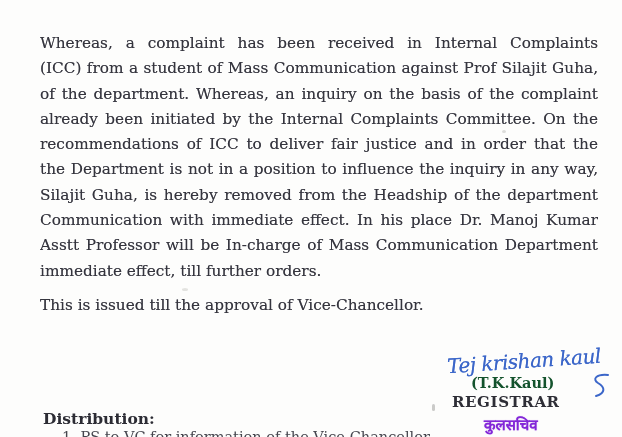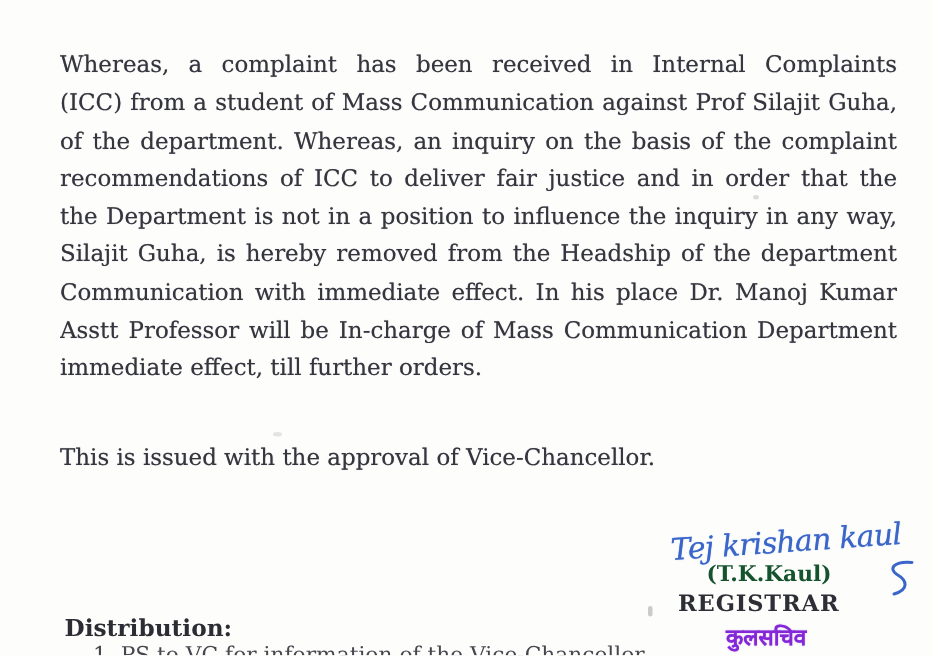--- a/index.html
+++ b/index.html
@@ -121,29 +121,30 @@
 </style>
 </head>
 <body>
 
 <div class="page">
 
   <div class="body-text">
     <div class="jline">Whereas, a complaint has been received in Internal Complaints Committee</div>
     <div class="jline">(ICC) from a student of Mass Communication against Prof Silajit Guha, Head</div>
     <div class="jline">of the department. Whereas, an inquiry on the basis of the complaint has</div>
+    <div class="jline">already been initiated by the Internal Complaints Committee. On the</div>
     <div class="jline">recommendations of ICC to deliver fair justice and in order that the Head of</div>
     <div class="jline">the Department is not in a position to influence the inquiry in any way, Prof</div>
     <div class="jline">Silajit Guha, is hereby removed from the Headship of the department of Mass</div>
     <div class="jline">Communication with immediate effect. In his place Dr. Manoj Kumar Das,</div>
     <div class="jline">Asstt Professor will be In-charge of Mass Communication Department with</div>
     <div class="lastline">immediate effect, till further orders.</div>
   </div>
 
-  <div class="approval">This is issued with the approval of Vice-Chancellor.</div>
+  <div class="approval">This is issued till the approval of Vice-Chancellor.</div>
 
   <div>
     <span class="sig-scrawl">Tej krishan kaul</span>
     <svg class="sig-flourish" width="26" height="30" viewBox="0 0 26 30">
       <path d="M20,3 C8,2 4,7 10,11 C17,15 18,21 8,24" fill="none" stroke="#3b66c9" stroke-width="2" stroke-linecap="round"></path>
     </svg>
     <div class="sig-name">(T.K.Kaul)</div>
     <div class="sig-title">REGISTRAR</div>
     <div class="stamp">कुलसचिव</div>
   </div>

